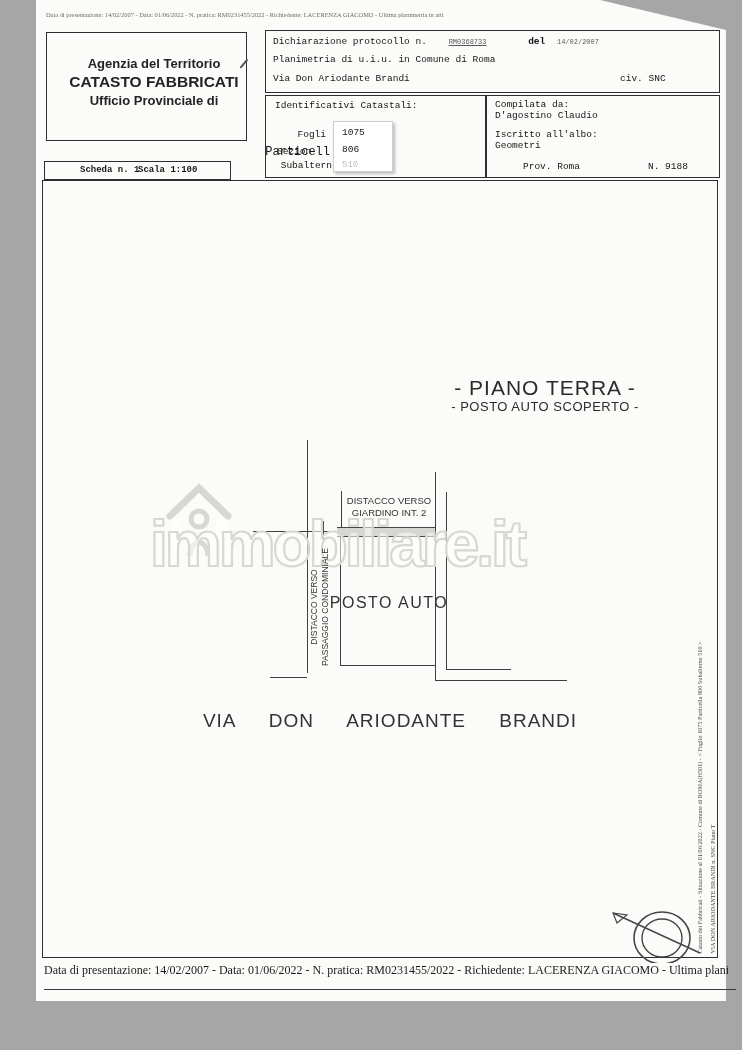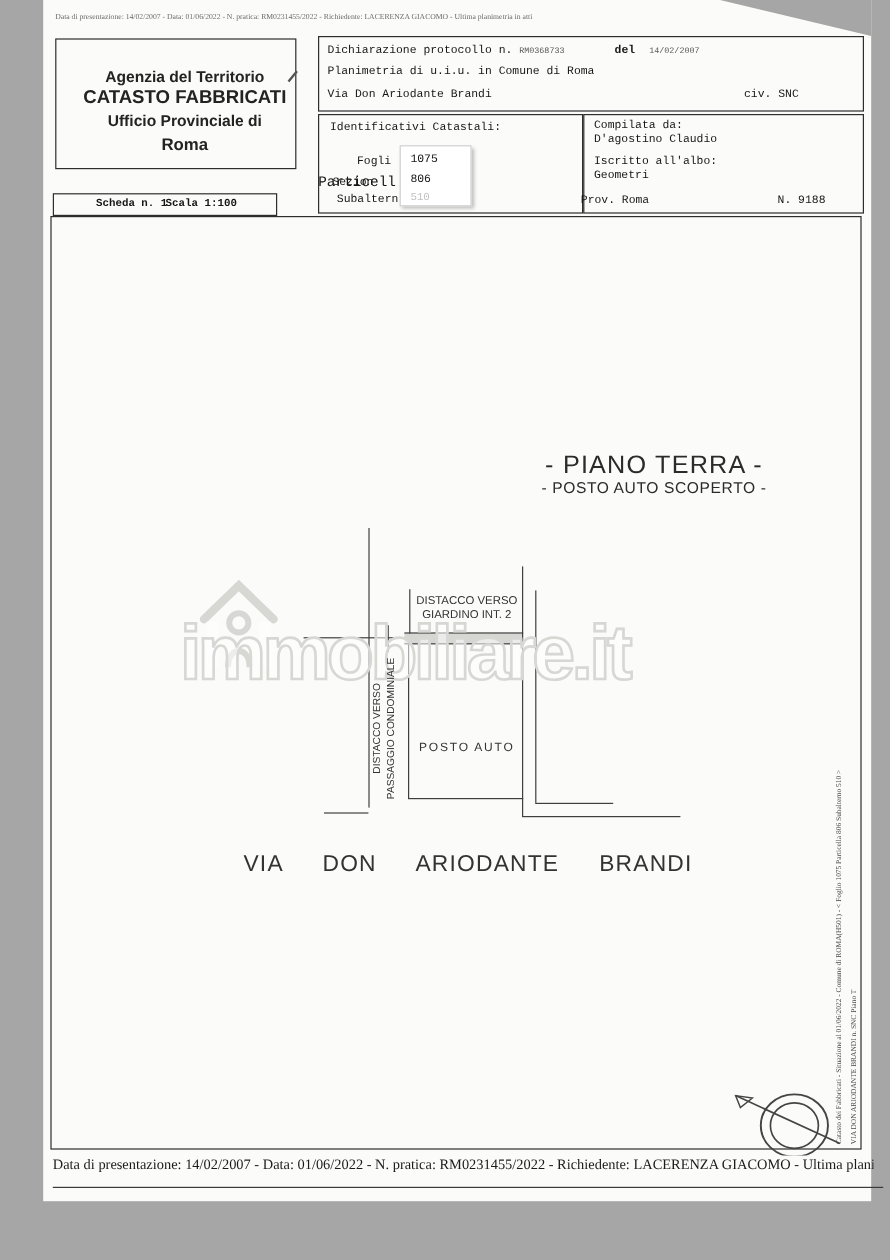--- a/index.html
+++ b/index.html
@@ -36,29 +36,28 @@
   <div class="abs" style="left:600px; top:0; width:126px; height:30px; background:#a6a6a6;
               clip-path:polygon(0 0, 100% 0, 100% 100%);"></div>
 
   <div class="abs serif blurtxt" style="left:46px; top:11px; width:430px; font-size:6.4px; color:#6b6b6b; white-space:nowrap; overflow:hidden;">Data di presentazione: 14/02/2007 - Data: 01/06/2022 - N. pratica: RM0231455/2022 - Richiedente: LACERENZA GIACOMO - Ultima planimetria in atti</div>
 
   <div class="box" style="left:46px; top:32px; width:201px; height:109px;"></div>
   <div class="abs sans" style="left:54px; top:55px; width:200px; text-align:center; font-weight:bold; color:#232323;">
     <div style="font-size:13px; line-height:17px;">Agenzia del Territorio</div>
     <div style="font-size:15.5px; line-height:20px;">CATASTO FABBRICATI</div>
     <div style="font-size:13px; line-height:18px;">Ufficio Provinciale di</div>
-    <div style="font-size:14px; line-height:20px;">Roma</div>
   </div>
 
   <div class="abs" style="left:243px; top:58px; width:1.5px; height:11px; background:#555; transform:rotate(40deg);"></div>
 
   <div class="box" style="left:265px; top:30px; width:455px; height:63px; border-width:1px;"></div>
   <div class="abs mono" style="left:273px; top:36px; width:440px; font-size:9.5px;">
     <span>Dichiarazione protocollo n.</span>
-    <span class="blurtxt" style="font-size:7px; color:#5a5a5a; margin-left:0;">RM0368733</span>
+    <span class="blurtxt" style="font-size:7px; color:#5a5a5a; margin-left:16px;text-decoration:underline;">RM0368733</span>
     <span style="margin-left:36px; font-weight:bold;">del</span>
     <span class="blurtxt" style="font-size:7px; color:#5a5a5a; margin-left:6px;">14/02/2007</span>
   </div>
   <div class="abs mono" style="left:273px; top:54px; font-size:9.5px;">Planimetria di u.i.u. in Comune di Roma</div>
   <div class="abs mono" style="left:273px; top:73px; font-size:9.5px;">Via Don Ariodante Brandi</div>
   <div class="abs mono" style="left:620px; top:73px; font-size:9.5px;">civ. SNC</div>
 
   <div class="box" style="left:265px; top:95px; width:221px; height:83px; border-width:1px;"></div>
   <div class="abs mono" style="left:275px; top:100px; font-size:9.5px;">Identificativi Catastali:</div>
   <div class="abs mono" style="left:277px; top:114px; width:66px; text-align:left; font-size:9.5px;margin-top:32px;">Sezion</div>
@@ -70,21 +69,21 @@
               border:1px solid #cfcfcf; box-shadow:2px 2px 3px rgba(110,110,110,0.45);"></div>
   <div class="abs mono" style="left:342px; top:127px; font-size:9.5px;">1075</div>
   <div class="abs mono" style="left:342px; top:144px; font-size:9.5px;">806</div>
   <div class="abs mono blurtxt" style="left:342px; top:160px; font-size:9px; opacity:0.28;">510</div>
 
   <div class="box" style="left:486px; top:95px; width:234px; height:83px; border-width:1px;"></div>
   <div class="abs mono" style="left:495px; top:99px; font-size:9.5px;">Compilata da:</div>
   <div class="abs mono" style="left:495px; top:110px; font-size:9.5px;">D'agostino Claudio</div>
   <div class="abs mono" style="left:495px; top:129px; font-size:9.5px;">Iscritto all'albo:</div>
   <div class="abs mono" style="left:495px; top:140px; font-size:9.5px;">Geometri</div>
-  <div class="abs mono" style="left:484px; top:161px; font-size:9.5px;">Prov. Roma</div>
+  <div class="abs mono" style="left:523px; top:161px; font-size:9.5px;">Prov. Roma</div>
   <div class="abs mono" style="left:648px; top:161px; font-size:9.5px;">N. 9188</div>
 
   <div class="box" style="left:44px; top:161px; width:187px; height:19px; background:#fbfbf9; z-index:3;"></div>
   <div class="abs mono" style="left:46px; top:165px; font-size:9px; font-weight:bold; z-index:4;margin-left:34px;">Scheda n. 1</div>
   <div class="abs mono" style="left:138px; top:165px; font-size:9px; font-weight:bold; z-index:4;">Scala 1:100</div>
 
   <div class="box" style="left:42px; top:180px; width:676px; height:778px; border-width:1.5px; z-index:1;"></div>
 
   <div class="abs sans" style="left:345px; top:376px; width:400px; text-align:center; font-size:21px; color:#2b2b2b; letter-spacing:1px; z-index:3;">- PIANO TERRA -</div>
   <div class="abs sans" style="left:345px; top:399px; width:400px; text-align:center; font-size:13px; color:#2b2b2b; letter-spacing:0.5px; z-index:3;">- POSTO AUTO SCOPERTO -</div>
@@ -111,21 +110,21 @@
       <circle cx="39" cy="43" r="8" fill="none" stroke="#d7d7d4" stroke-width="5"></circle>
       <path d="M30 80 C30 62 48 62 48 80" fill="none" stroke="#d7d7d4" stroke-width="5"></path>
     </svg>
     <div class="wm-text" style="position:absolute; left:0; top:12px;">immobiliare.it</div>
   </div>
 
   <div class="abs sans" style="left:328px; top:495px; width:122px; text-align:center; font-size:9.5px; line-height:12px; color:#333; z-index:3;">
     <div>DISTACCO VERSO</div>
     <div>GIARDINO INT. 2</div>
   </div>
-  <div class="abs sans" style="left:328px; top:594px; width:122px; text-align:center; font-size:10px; letter-spacing:1.5px; color:#333; z-index:3;margin-top:24px;">POSTO AUTO</div>
+  <div class="abs sans" style="left:328px; top:594px; width:122px; text-align:center; font-size:16px; letter-spacing:1.5px; color:#333; z-index:3;">POSTO AUTO</div>
   <div class="abs sans vtext" style="left:256px; top:595px; width:130px; height:24px; text-align:center; font-size:8.5px; line-height:11px; color:#333; z-index:3;">
     <div>DISTACCO VERSO</div>
     <div>PASSAGGIO CONDOMINIALE</div>
   </div>
 
   <div class="abs sans" style="left:160px; top:710px; width:460px; text-align:center; font-size:19px; color:#333;
               word-spacing:27px; letter-spacing:1px; z-index:3;">VIA DON ARIODANTE BRANDI</div>
 
   <svg class="abs" style="left:605px; top:903px; z-index:3;" width="112" height="60" viewBox="0 0 112 60">
     <ellipse cx="57" cy="35" rx="28" ry="26" fill="none" stroke="#454545" stroke-width="1.6"></ellipse>

